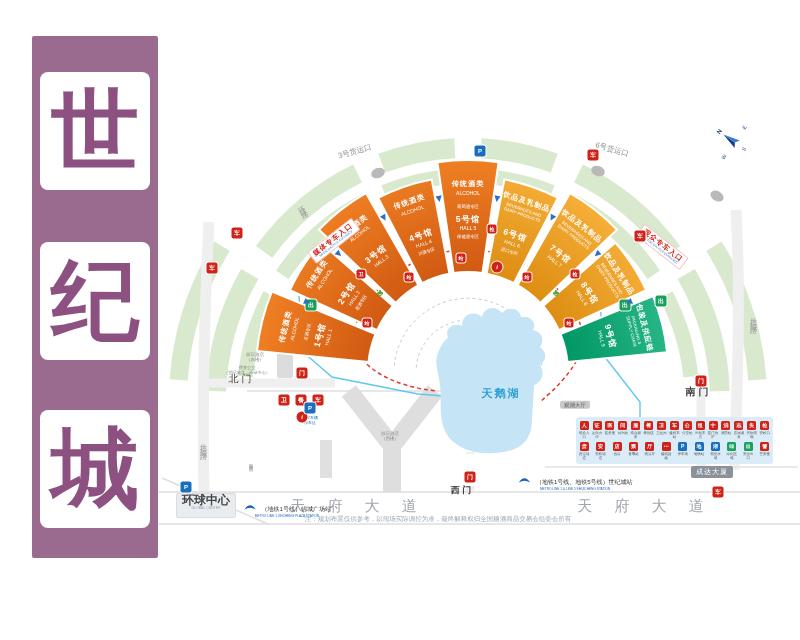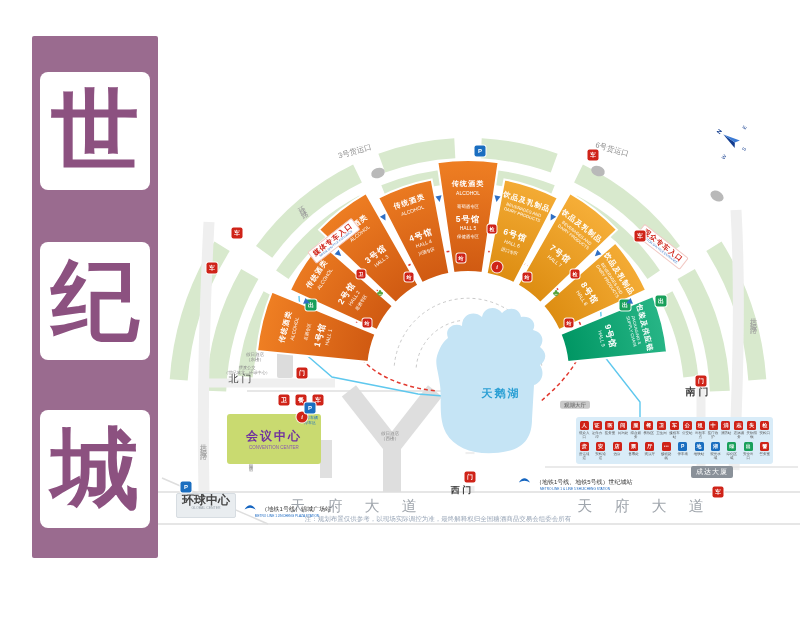--- a/index.html
+++ b/index.html
@@ -218,24 +218,20 @@
 
   <div class="lbl" style="left:240px;top:379px;font-size:10px;font-weight:normal;color:#3a3a3a">北 门</div>
   <div class="lbl" style="left:697px;top:392px;font-size:10px;font-weight:bold;color:#3a3a3a">南 门</div>
   <div class="lbl" style="left:461px;top:490px;font-size:9px;font-weight:bold;color:#3a3a3a">西 门</div>
 
   <div class="lbl" style="left:358px;top:506px;font-size:15px;color:#a0a6ad;letter-spacing:9px">天 府 大 道</div>
   <div class="lbl" style="left:645px;top:506px;font-size:15px;color:#a0a6ad;letter-spacing:9px">天 府 大 道</div>
 
   <div class="lbl" style="left:501px;top:393px;font-size:11px;font-weight:bold;color:#2a9fd4;letter-spacing:2px">天鹅湖</div>
 
-  <div class="abs" style="left:227px;top:414px;width:94px;height:50px;background:#c9da70;border-radius:3px;display:flex;flex-direction:column;align-items:center;justify-content:center">
-    <div style="font-size:12px;font-weight:bold;color:#7030a0;letter-spacing:2px">会议中心</div>
-    <div style="font-size:4.5px;color:#8a5ab0">CONVENTION CENTER</div>
-  </div>
 
   <div class="lbl ctr" style="left:255px;top:357px;font-size:4.5px;color:#8a8a8a;white-space:normal;width:30px">
     <span>假日酒店</span><br><span>（东楼）</span>
   </div>
   <div class="lbl ctr" style="left:247px;top:371px;font-size:4.2px;color:#8a8a8a;white-space:normal;width:58px">
     <span>摆渡公交</span><br><span>（世纪城北—环球中心）</span>
   </div>
   <div class="lbl ctr" style="left:390px;top:436px;font-size:4.5px;color:#8a8a8a;white-space:normal;width:30px">
     <span>假日酒店</span><br><span>（西楼）</span>
   </div>

